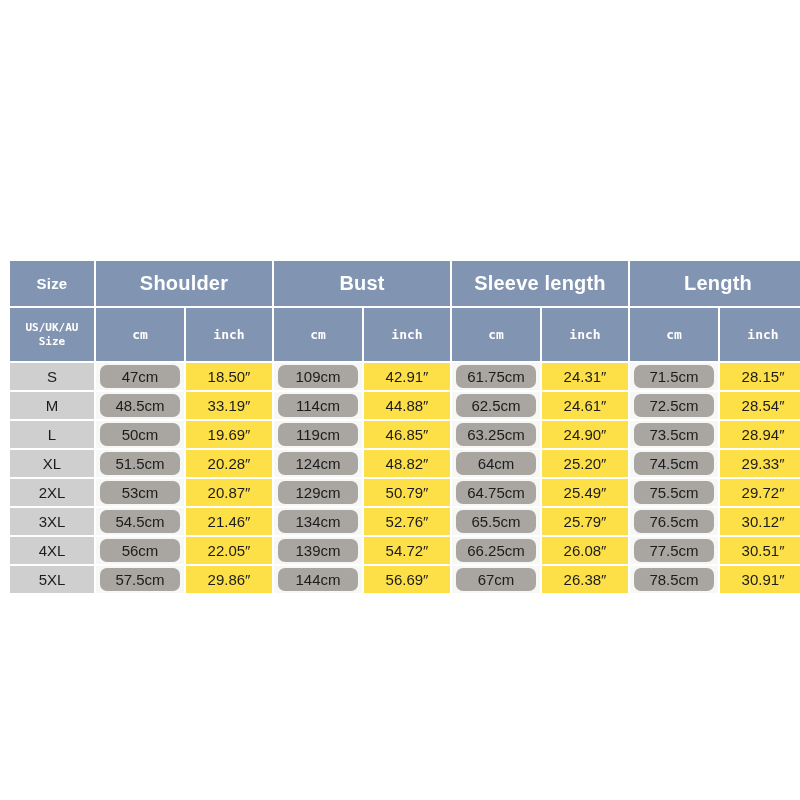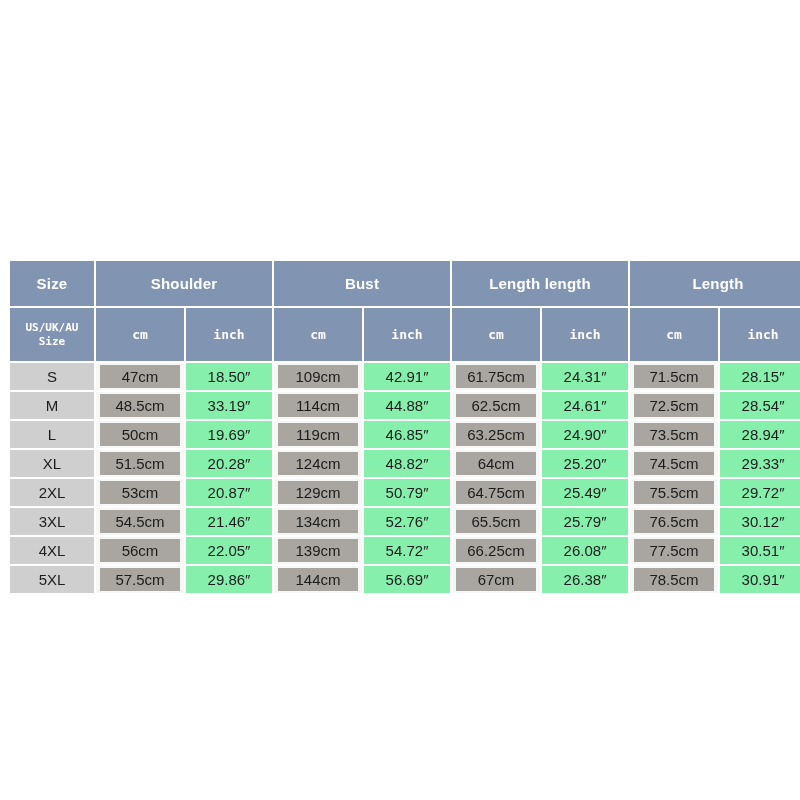--- a/index.html
+++ b/index.html
@@ -31,21 +31,21 @@
     margin: 0;
     text-align: center;
     vertical-align: middle;
   }
 
   
   .grp {
     background: #8195b2;
     color: #ffffff;
     height: 45px;
-    font-size: 15px;
+    font-size: 20px;
     font-weight: bold;
     letter-spacing: .2px;
     font-family: "Liberation Sans", sans-serif;
   }
   .grp.size-grp { font-size: 15px; }
 
   
   .unit {
     background: #8195b2;
     color: #ffffff;
@@ -74,23 +74,24 @@
   }
   .cm-cell {
     background: #f7f7f5;
   }
   .cm-cell .fill {
     display: block;
     background: #a9a6a1;
     margin: 2px 4px;
     padding: 2px 0;
     line-height: 19px;
+    border-radius: 7px;
   }
   .inch-cell {
-    background: #86efac;
+    background: #fde047;
   }
   .inch-cell .fill {
     display: block;
     margin: 2px 4px;
     padding: 2px 0;
     line-height: 19px;
   }
 
   .spacer-left { width: 84px; }
   .col-cm { width: 88px; }
@@ -110,21 +111,21 @@
       <col class="col-inch">
     <col class="col-cm">
       <col class="col-inch">
   </colgroup>
 
   <thead>
     <tr>
       <th class="grp size-grp" rowspan="1">Size</th>
       <th class="grp" colspan="2">Shoulder</th>
       <th class="grp" colspan="2">Bust</th>
-      <th class="grp" colspan="2">Length length</th>
+      <th class="grp" colspan="2">Sleeve length</th>
       <th class="grp" colspan="2">Length</th>
     </tr>
     <tr>
       <th class="unit sizecol">
         <div>US/UK/AU</div>
         <div>Size</div>
       </th>
       <th class="unit">cm</th>
       <th class="unit">inch</th>
       <th class="unit">cm</th>

